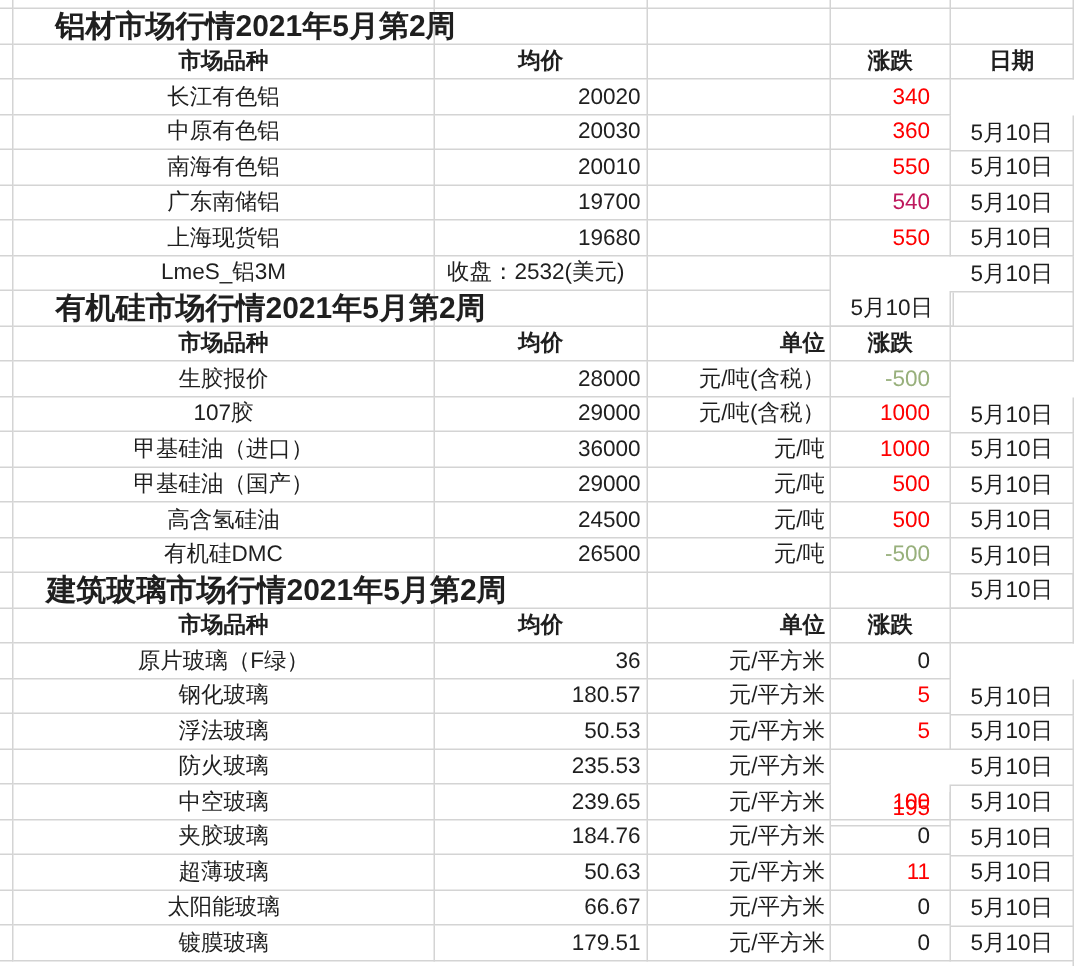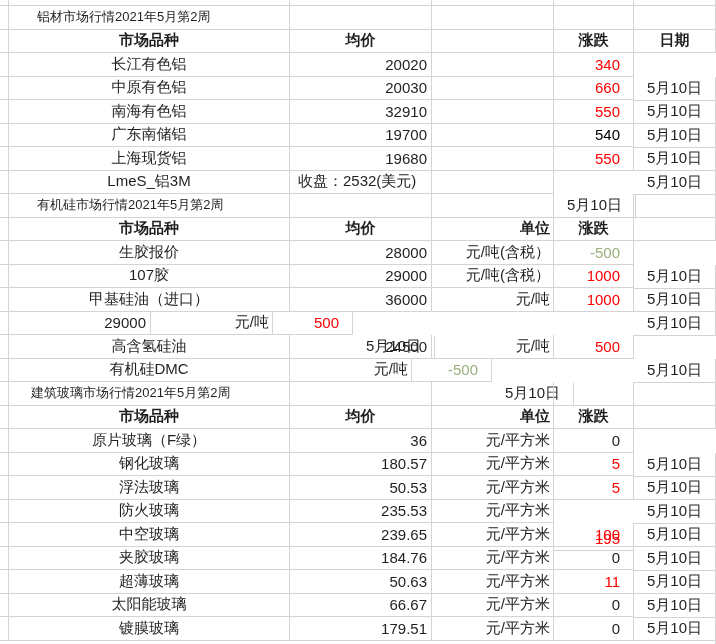--- a/index.html
+++ b/index.html
@@ -16,21 +16,21 @@
     border-bottom:1px solid var(--grid);
     display:flex;align-items:center;
     font-size:15px;white-space:nowrap;overflow:visible;
   }
   .cA{width:9px;}
   .cB{width:281px;}
   .cC{width:142px;}
   .cD{width:122px;}
   .cE{width:80px;}
   .cF{width:82px;}
-  .title{font-weight:normal;font-size:13px;justify-content:flex-start;z-index:2;}
+  .title{font-weight:bold;font-size:20px;justify-content:flex-start;z-index:2;}
   .indent-0{padding-left:28px;}
   .indent-1{padding-left:28px;}
   .indent-2{padding-left:22px;}
   .hdr{font-weight:bold;}
   .name{justify-content:center;}
   .price{justify-content:flex-end;padding-right:4px;}
   .price.left{justify-content:flex-start;padding-left:8px;}
   .unit{justify-content:flex-end;padding-right:3px;}
   .chg{justify-content:flex-end;padding-right:13px;}
   .date{justify-content:center;margin-top:24px;}
@@ -70,37 +70,37 @@
     <div class="c cC price">20020</div>
     <div class="c cD unit"></div>
     <div class="c cE chg" style="color: rgb(254, 0, 0);">340</div>
     <div class="c cF date">5月10日</div>
   </div>
     <div class="row">
     <div class="c cA"></div>
     <div class="c cB name">中原有色铝</div>
     <div class="c cC price">20030</div>
     <div class="c cD unit"></div>
-    <div class="c cE chg" style="color: rgb(254, 0, 0);">660</div>
+    <div class="c cE chg" style="color: rgb(254, 0, 0);">360</div>
     <div class="c cF date">5月10日</div>
   </div>
     <div class="row">
     <div class="c cA"></div>
     <div class="c cB name">南海有色铝</div>
-    <div class="c cC price">32910</div>
+    <div class="c cC price">20010</div>
     <div class="c cD unit"></div>
     <div class="c cE chg" style="color: rgb(254, 0, 0);">550</div>
     <div class="c cF date">5月10日</div>
   </div>
     <div class="row">
     <div class="c cA"></div>
     <div class="c cB name">广东南储铝</div>
     <div class="c cC price">19700</div>
     <div class="c cD unit"></div>
-    <div class="c cE chg" style="color: #000000;">540</div>
+    <div class="c cE chg" style="color: #be185d;">540</div>
     <div class="c cF date">5月10日</div>
   </div>
     <div class="row">
     <div class="c cA"></div>
     <div class="c cB name">上海现货铝</div>
     <div class="c cC price">19680</div>
     <div class="c cD unit"></div>
     <div class="c cE chg" style="color: rgb(254, 0, 0);">550</div>
     <div class="c cF date">5月10日</div>
   </div>
@@ -146,36 +146,38 @@
     <div class="row">
     <div class="c cA"></div>
     <div class="c cB name">甲基硅油（进口）</div>
     <div class="c cC price">36000</div>
     <div class="c cD unit">元/吨</div>
     <div class="c cE chg" style="color: rgb(254, 0, 0);">1000</div>
     <div class="c cF date">5月10日</div>
   </div>
     <div class="row">
     <div class="c cA"></div>
+    <div class="c cB name">甲基硅油（国产）</div>
     <div class="c cC price">29000</div>
     <div class="c cD unit">元/吨</div>
     <div class="c cE chg" style="color: rgb(254, 0, 0);">500</div>
     <div class="c cF date">5月10日</div>
   </div>
     <div class="row">
     <div class="c cA"></div>
     <div class="c cB name">高含氢硅油</div>
     <div class="c cC price">24500</div>
     <div class="c cD unit">元/吨</div>
     <div class="c cE chg" style="color: rgb(254, 0, 0);">500</div>
     <div class="c cF date">5月10日</div>
   </div>
     <div class="row">
     <div class="c cA"></div>
     <div class="c cB name">有机硅DMC</div>
+    <div class="c cC price">26500</div>
     <div class="c cD unit">元/吨</div>
     <div class="c cE chg" style="color: rgb(152, 176, 124);">-500</div>
     <div class="c cF date">5月10日</div>
   </div>
     <div class="row">
     <div class="c cA"></div>
     <div class="c cB title indent-2">建筑玻璃市场行情2021年5月第2周</div>
     <div class="c cC"></div>
     <div class="c cD"></div>
     <div class="c cE"></div>

